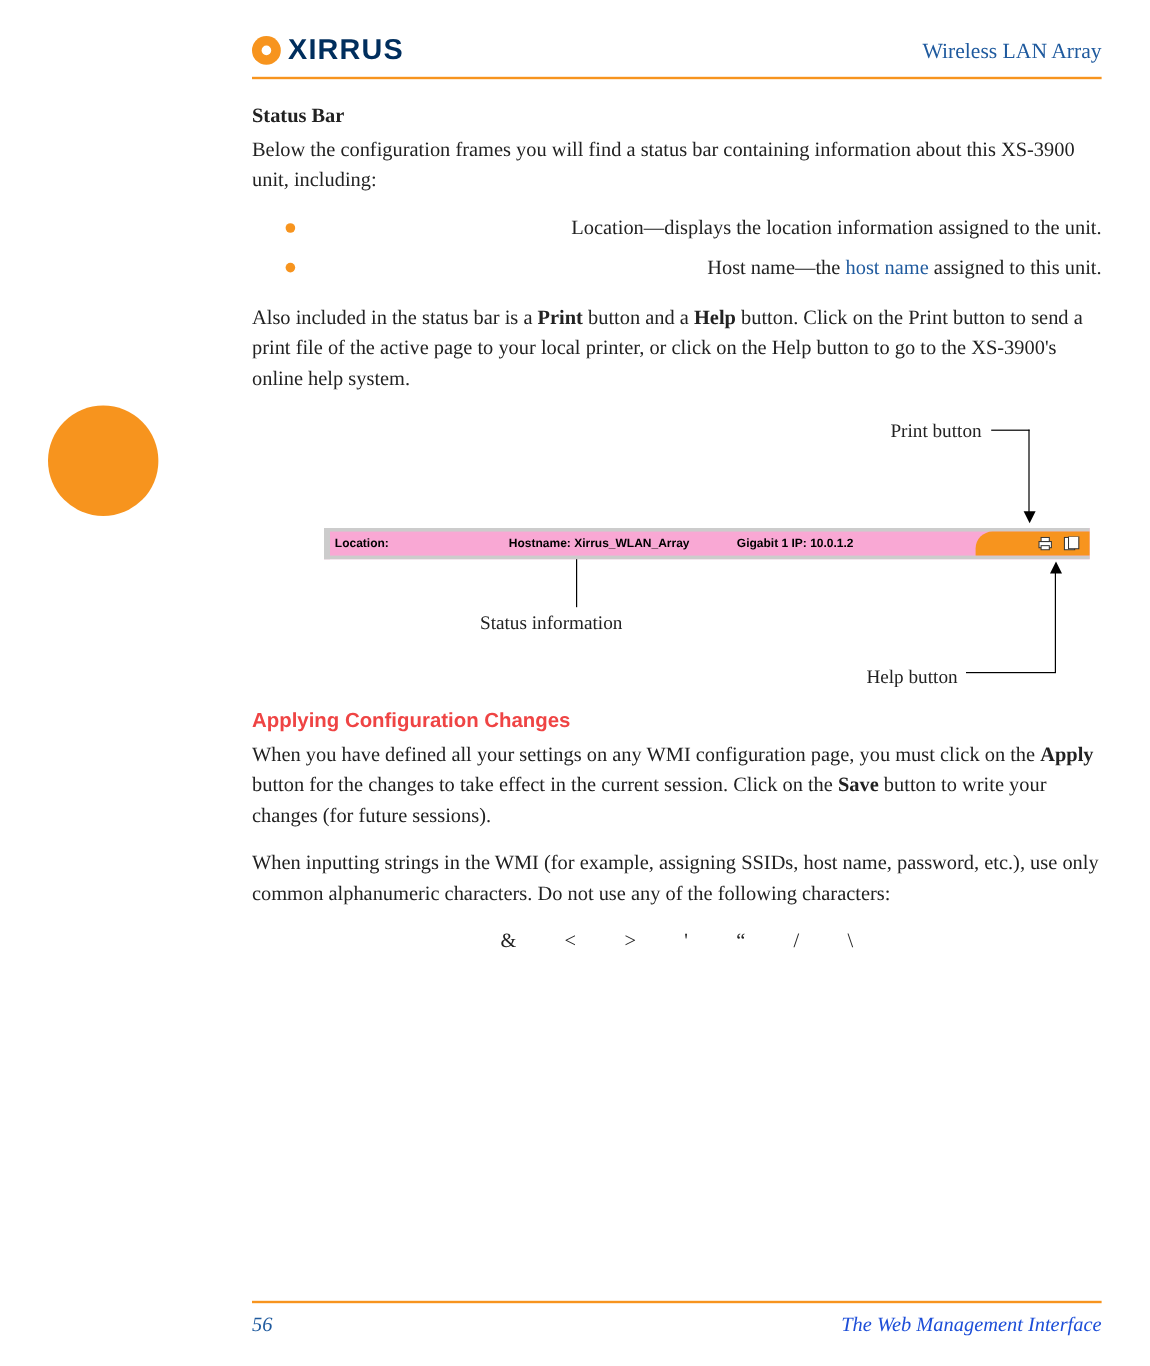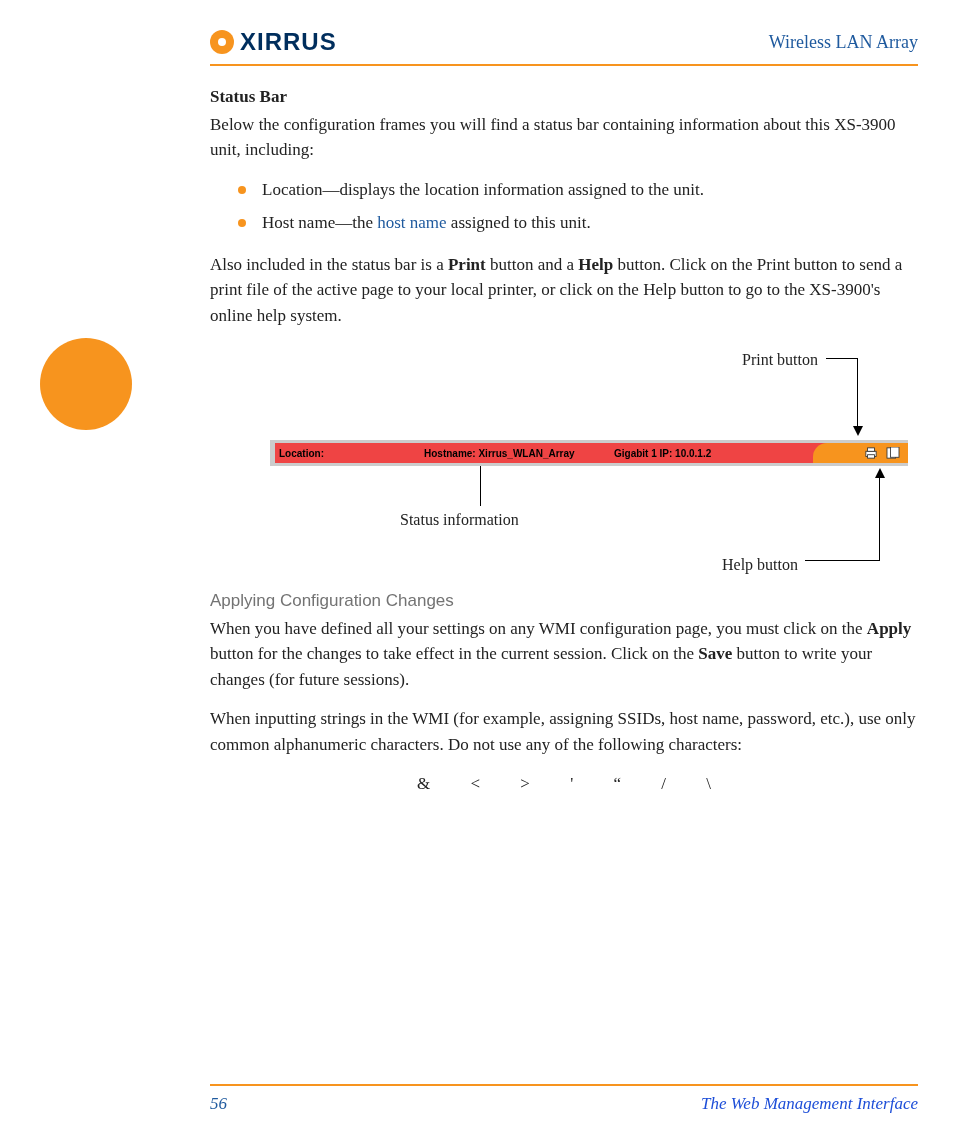--- a/index.html
+++ b/index.html
@@ -66,20 +66,21 @@
       font-size: 17px;
     }
     .subhead {
       font-weight: bold;
       margin-bottom: 2px;
     }
     .para { margin-bottom: 14px; }
     .bullet-list {
       list-style: none;
       margin: 8px 0 16px 28px;
+      text-align: right;
     }
     .bullet-list li {
       position: relative;
       padding-left: 24px;
       margin-bottom: 8px;
     }
     .bullet-list li::before {
       content: '';
       position: absolute;
       left: 0; top: 9px;
@@ -124,21 +125,21 @@
       width: 0; height: 0;
       border-left: 5px solid transparent;
       border-right: 5px solid transparent;
       border-bottom: 10px solid #000;
     }
     .statusbar {
       position: absolute;
       left: 60px; right: 10px;
       top: 92px;
       height: 26px;
-      background: #ef4444;
+      background: #f9a8d4;
       border: 3px solid #ccc;
       border-left-width: 5px;
       border-right: none;
       display: flex;
       align-items: center;
       font-family: Arial, sans-serif;
       font-size: 10px;
       font-weight: bold;
       color: #000;
     }
@@ -159,23 +160,23 @@
       padding-right: 8px;
     }
     .icon-svg { width: 14px; height: 12px; }
     .figcap {
       text-align: center;
       font-size: 14px;
       font-weight: bold;
       margin-bottom: 22px;
     }
     .section-head {
-      color: #737373;
+      color: #ef4444;
       font-family: Arial, sans-serif;
-      font-weight: normal;
+      font-weight: bold;
       font-size: 17px;
       margin-bottom: 2px;
     }
     .char-row {
       text-align: center;
       font-size: 17px;
       word-spacing: 36px;
       margin-top: 14px;
     }
     .footer {

